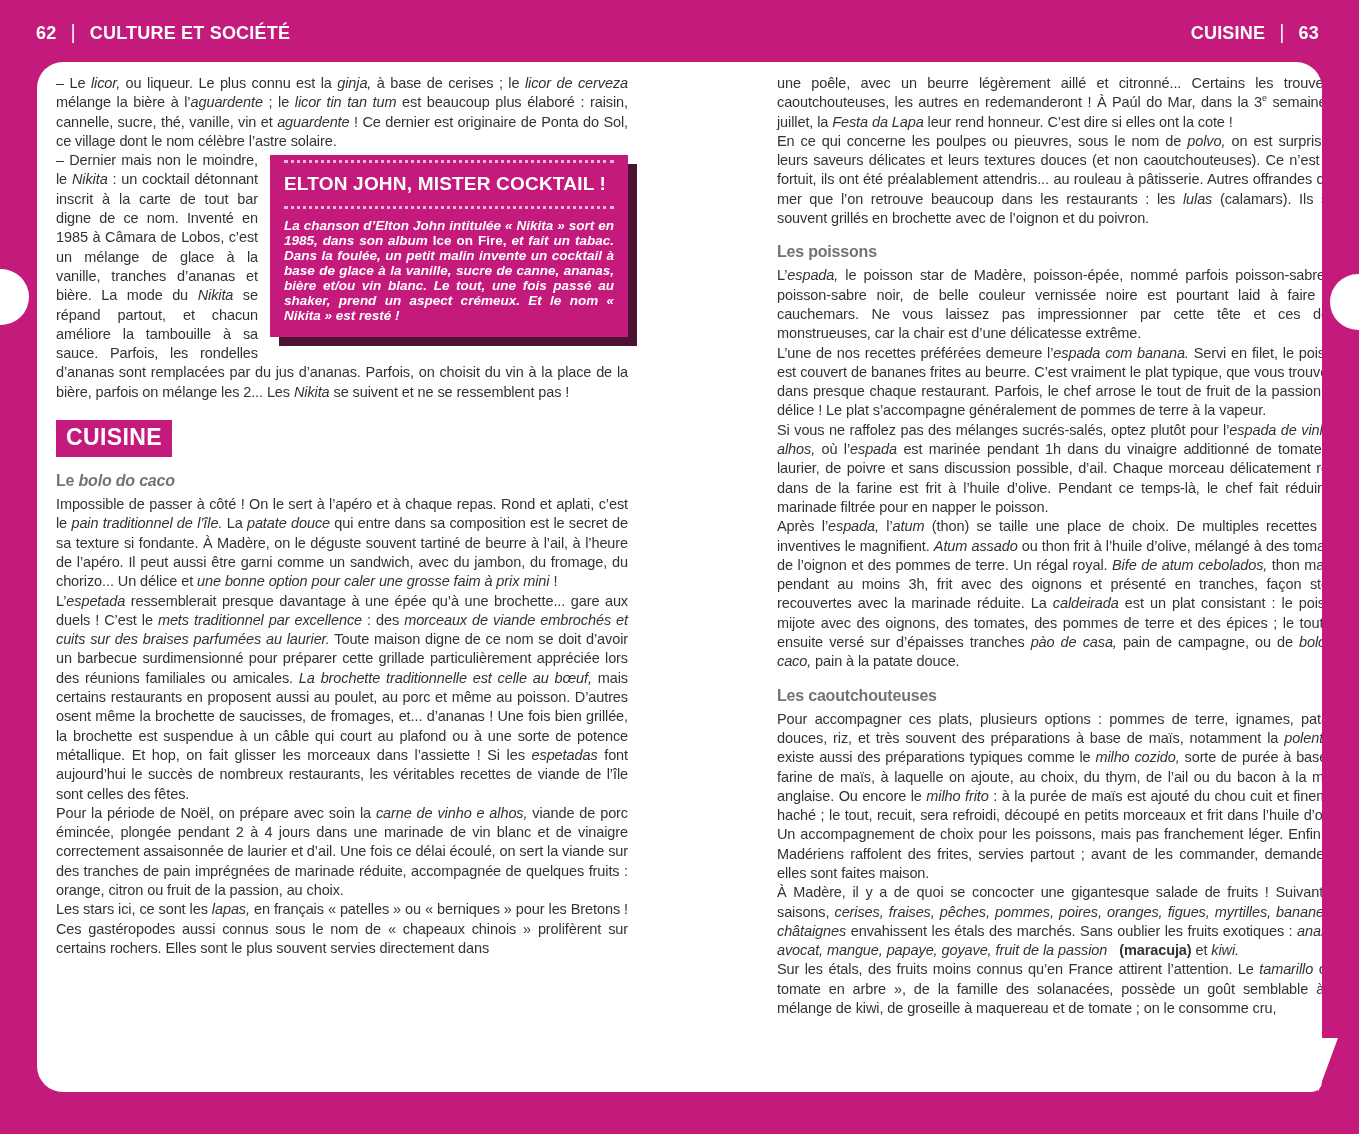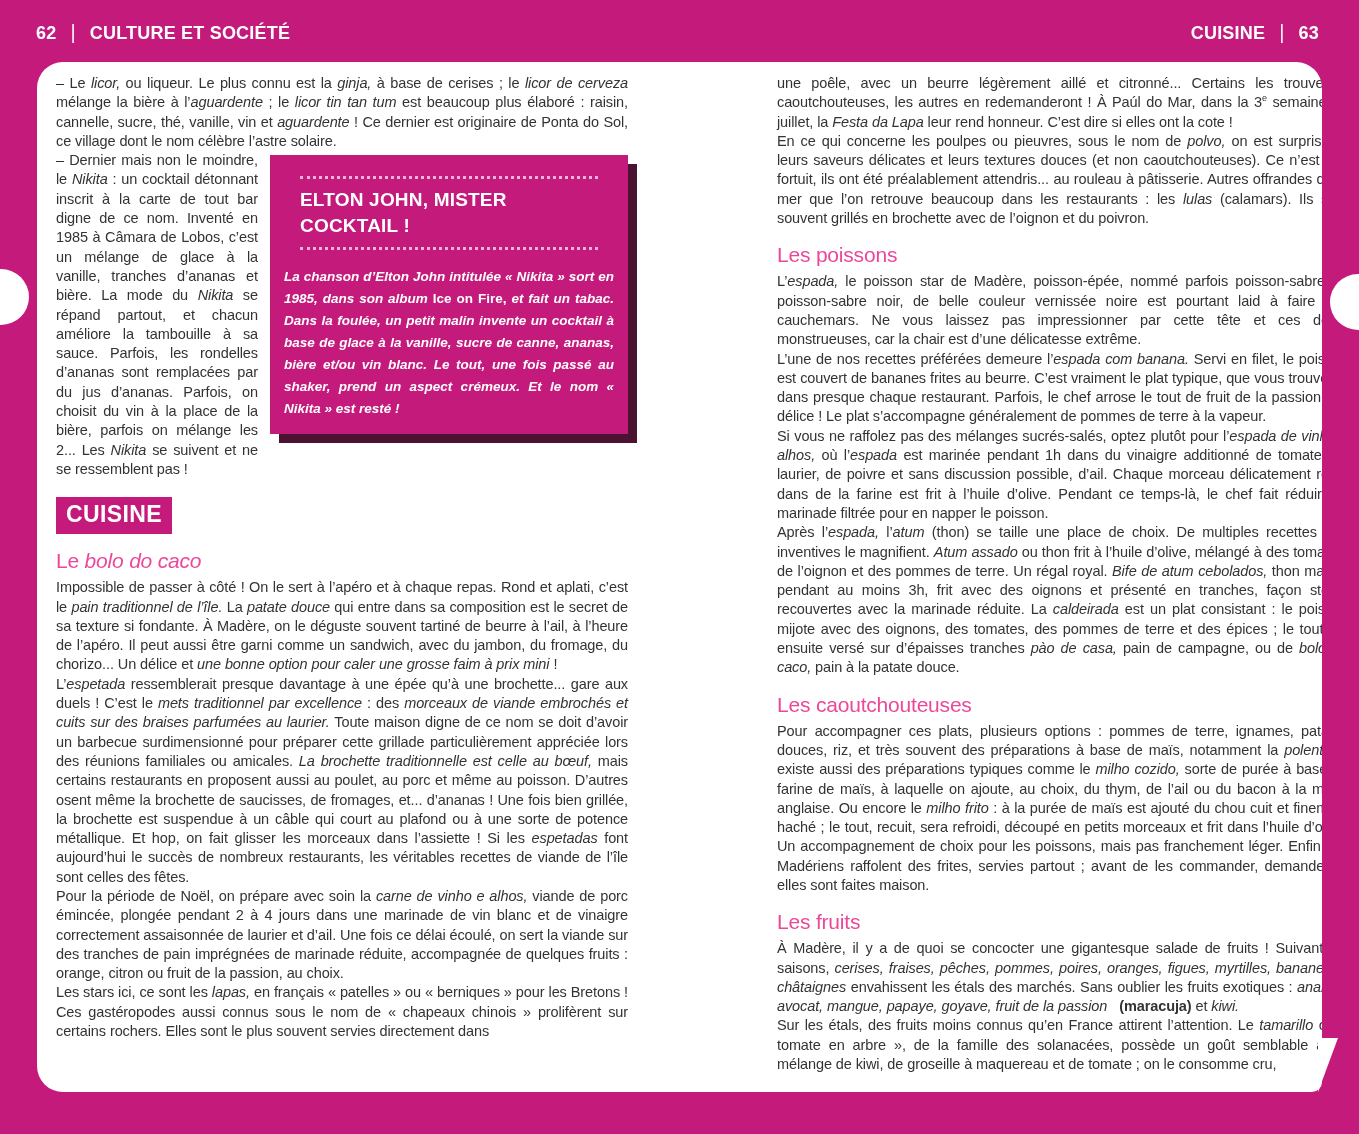--- a/index.html
+++ b/index.html
@@ -25,38 +25,38 @@
   p.body{
     margin:0;font-size:14.5px;line-height:19.3px;text-align:justify;
     color:#333;letter-spacing:-0.1px;
   }
   .run-b{font-weight:bold;padding-left:8px;}
   .run-i{font-style:italic;}
   .run-bi{font-weight:normal;font-style:italic;}
   .run-r{font-style:normal;}
   .run-sup{vertical-align:super;font-size:.62em;line-height:0;}
   h2.sec-h{
-    margin:15px 0 5px;color:#ec4899;font-size:21px;font-weight:normal;
+    margin:15px 0 5px;color:#737373;font-size:16px;font-weight:bold;
     letter-spacing:-0.2px;
   }
   .badge{
     clear:both;width:fit-content;margin:18px 0 2px;background:#c41a7c;color:#fff;
     font-weight:bold;font-size:23px;padding:4px 10px 6px;letter-spacing:.4px;
   }
   
   .ej-box{
     float:right;width:330px;margin:4px 0 10px 12px;background:#c41a7c;color:#fff;
     padding:5px 14px 14px;box-shadow:9px 9px 0 #4b1232;
   }
   .ej-title{
-    margin:16px;padding:8px 0 9px;font-size:19px;line-height:1.35;letter-spacing:.2px;
+    margin:0;padding:8px 0 9px;font-size:19px;line-height:1.35;letter-spacing:.2px;
     border-top:3px dotted #f0b5d6;border-bottom:3px dotted #f0b5d6;
   }
   .ej-body{
-    margin:9px 0 0;font-size:13.5px;line-height:22px;font-weight:bold;
+    margin:9px 0 0;font-size:13.5px;line-height:15px;font-weight:bold;
     text-align:justify;letter-spacing:0;
   }
   
   .tab{position:absolute;width:56px;height:56px;background:#fff;border-radius:50%;}
   .tab-left{left:-27px;top:269px;}
   .tab-right{left:1330px;top:274px;}
   
   .corner-wedge{
     position:absolute;left:1318px;top:1038px;width:20px;height:54px;background:#fff;
     clip-path:polygon(0 0,100% 0,0 100%);
@@ -107,21 +107,20 @@
 
     <h2 class="sec-h">Les poissons</h2>
     <p class="body"><span>L’</span><span class="run-bi">espada,</span><span> le poisson star de Madère, poisson-épée, nommé parfois poisson-sabre ou poisson-sabre noir, de belle couleur vernissée noire est pourtant laid à faire des cauchemars. Ne vous laissez pas impressionner par cette tête et ces dents monstrueuses, car la chair est d’une délicatesse extrême.</span></p>
     <p class="body"><span>L’une de nos recettes préférées demeure l’</span><span class="run-bi">espada com banana.</span><span> Servi en filet, le poisson est couvert de bananes frites au beurre. C’est vraiment le plat typique, que vous trouverez dans presque chaque restaurant. Parfois, le chef arrose le tout de fruit de la passion. Un délice ! Le plat s’accompagne généralement de pommes de terre à la vapeur.</span></p>
     <p class="body"><span>Si vous ne raffolez pas des mélanges sucrés-salés, optez plutôt pour l’</span><span class="run-bi">espada de vinho e alhos,</span><span> où l’</span><span class="run-i">espada</span><span> est marinée pendant 1h dans du vinaigre additionné de tomate, de laurier, de poivre et sans discussion possible, d’ail. Chaque morceau délicatement roulé dans de la farine est frit à l’huile d’olive. Pendant ce temps-là, le chef fait réduire la marinade filtrée pour en napper le poisson.</span></p>
     <p class="body"><span>Après l’</span><span class="run-i">espada,</span><span> l’</span><span class="run-bi">atum</span><span> (thon) se taille une place de choix. De multiples recettes très inventives le magnifient. </span><span class="run-bi">Atum assado</span><span> ou thon frit à l’huile d’olive, mélangé à des tomates, de l’oignon et des pommes de terre. Un régal royal. </span><span class="run-bi">Bife de atum cebolados,</span><span> thon mariné pendant au moins 3h, frit avec des oignons et présenté en tranches, façon steak, recouvertes avec la marinade réduite. La </span><span class="run-bi">caldeirada</span><span> est un plat consistant : le poisson mijote avec des oignons, des tomates, des pommes de terre et des épices ; le tout est ensuite versé sur d’épaisses tranches </span><span class="run-i">pào de casa,</span><span> pain de campagne, ou de </span><span class="run-i">bolo de caco,</span><span> pain à la patate douce.</span></p>
 
     <h2 class="sec-h">Les caoutchouteuses</h2>
     <p class="body"><span>Pour accompagner ces plats, plusieurs options : pommes de terre, ignames, patates douces, riz, et très souvent des préparations à base de maïs, notamment la </span><span class="run-bi">polenta.</span><span> Il existe aussi des préparations typiques comme le </span><span class="run-bi">milho cozido,</span><span> sorte de purée à base de farine de maïs, à laquelle on ajoute, au choix, du thym, de l’ail ou du bacon à la mode anglaise. Ou encore le </span><span class="run-bi">milho frito</span><span> : à la purée de maïs est ajouté du chou cuit et finement haché ; le tout, recuit, sera refroidi, découpé en petits morceaux et frit dans l’huile d’olive. Un accompagnement de choix pour les poissons, mais pas franchement léger. Enfin, les Madériens raffolent des frites, servies partout ; avant de les commander, demandez si elles sont faites maison.</span></p>
 
-    <h2 class="sec-h">Les fruits</h2>
     <p class="body"><span>À Madère, il y a de quoi se concocter une gigantesque salade de fruits ! Suivant les saisons, </span><span class="run-bi">cerises, fraises, pêches, pommes, poires, oranges, figues, myrtilles, bananes</span><span> et </span><span class="run-bi">châtaignes</span><span> envahissent les étals des marchés. Sans oublier les fruits exotiques : </span><span class="run-bi">ananas, avocat, mangue, papaye, goyave, fruit de la passion</span><span> </span><span class="run-b">(maracuja)</span><span> et </span><span class="run-bi">kiwi.</span></p>
     <p class="body"><span>Sur les étals, des fruits moins connus qu’en France attirent l’attention. Le </span><span class="run-bi">tamarillo</span><span> ou « tomate en arbre », de la famille des solanacées, possède un goût semblable à un mélange de kiwi, de groseille à maquereau et de tomate ; on le consomme cru,</span></p>
   </div>
 
 </div>
 
 <div class="tab tab-left"></div>
 <div class="tab tab-right"></div>
 <div class="corner-wedge"></div>
 

